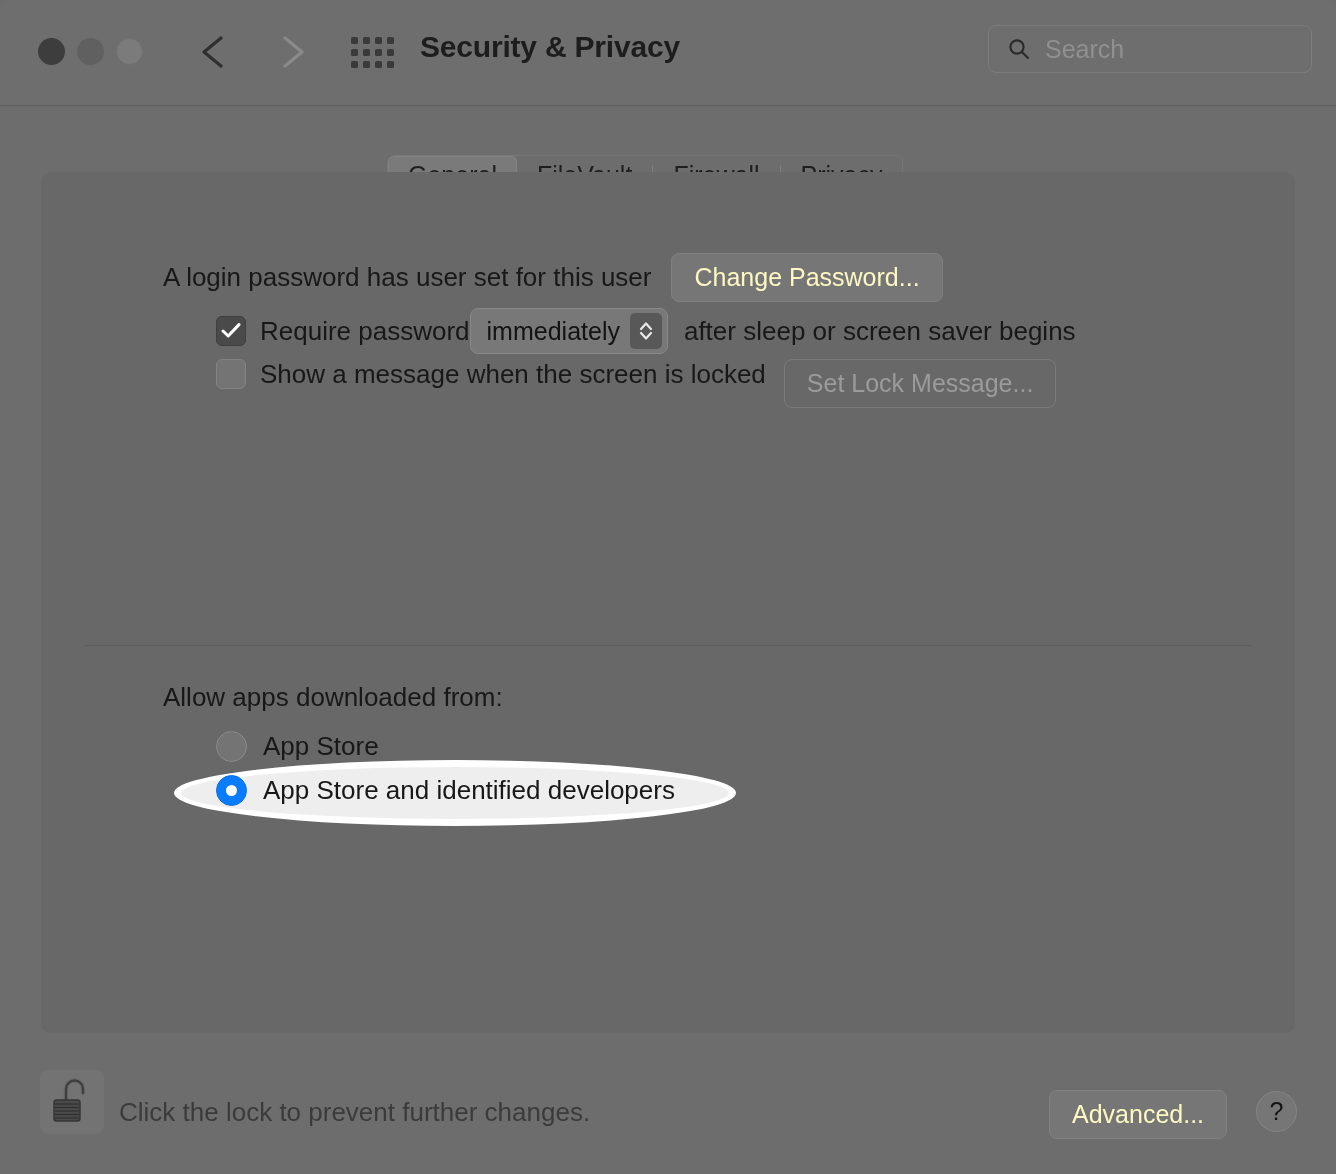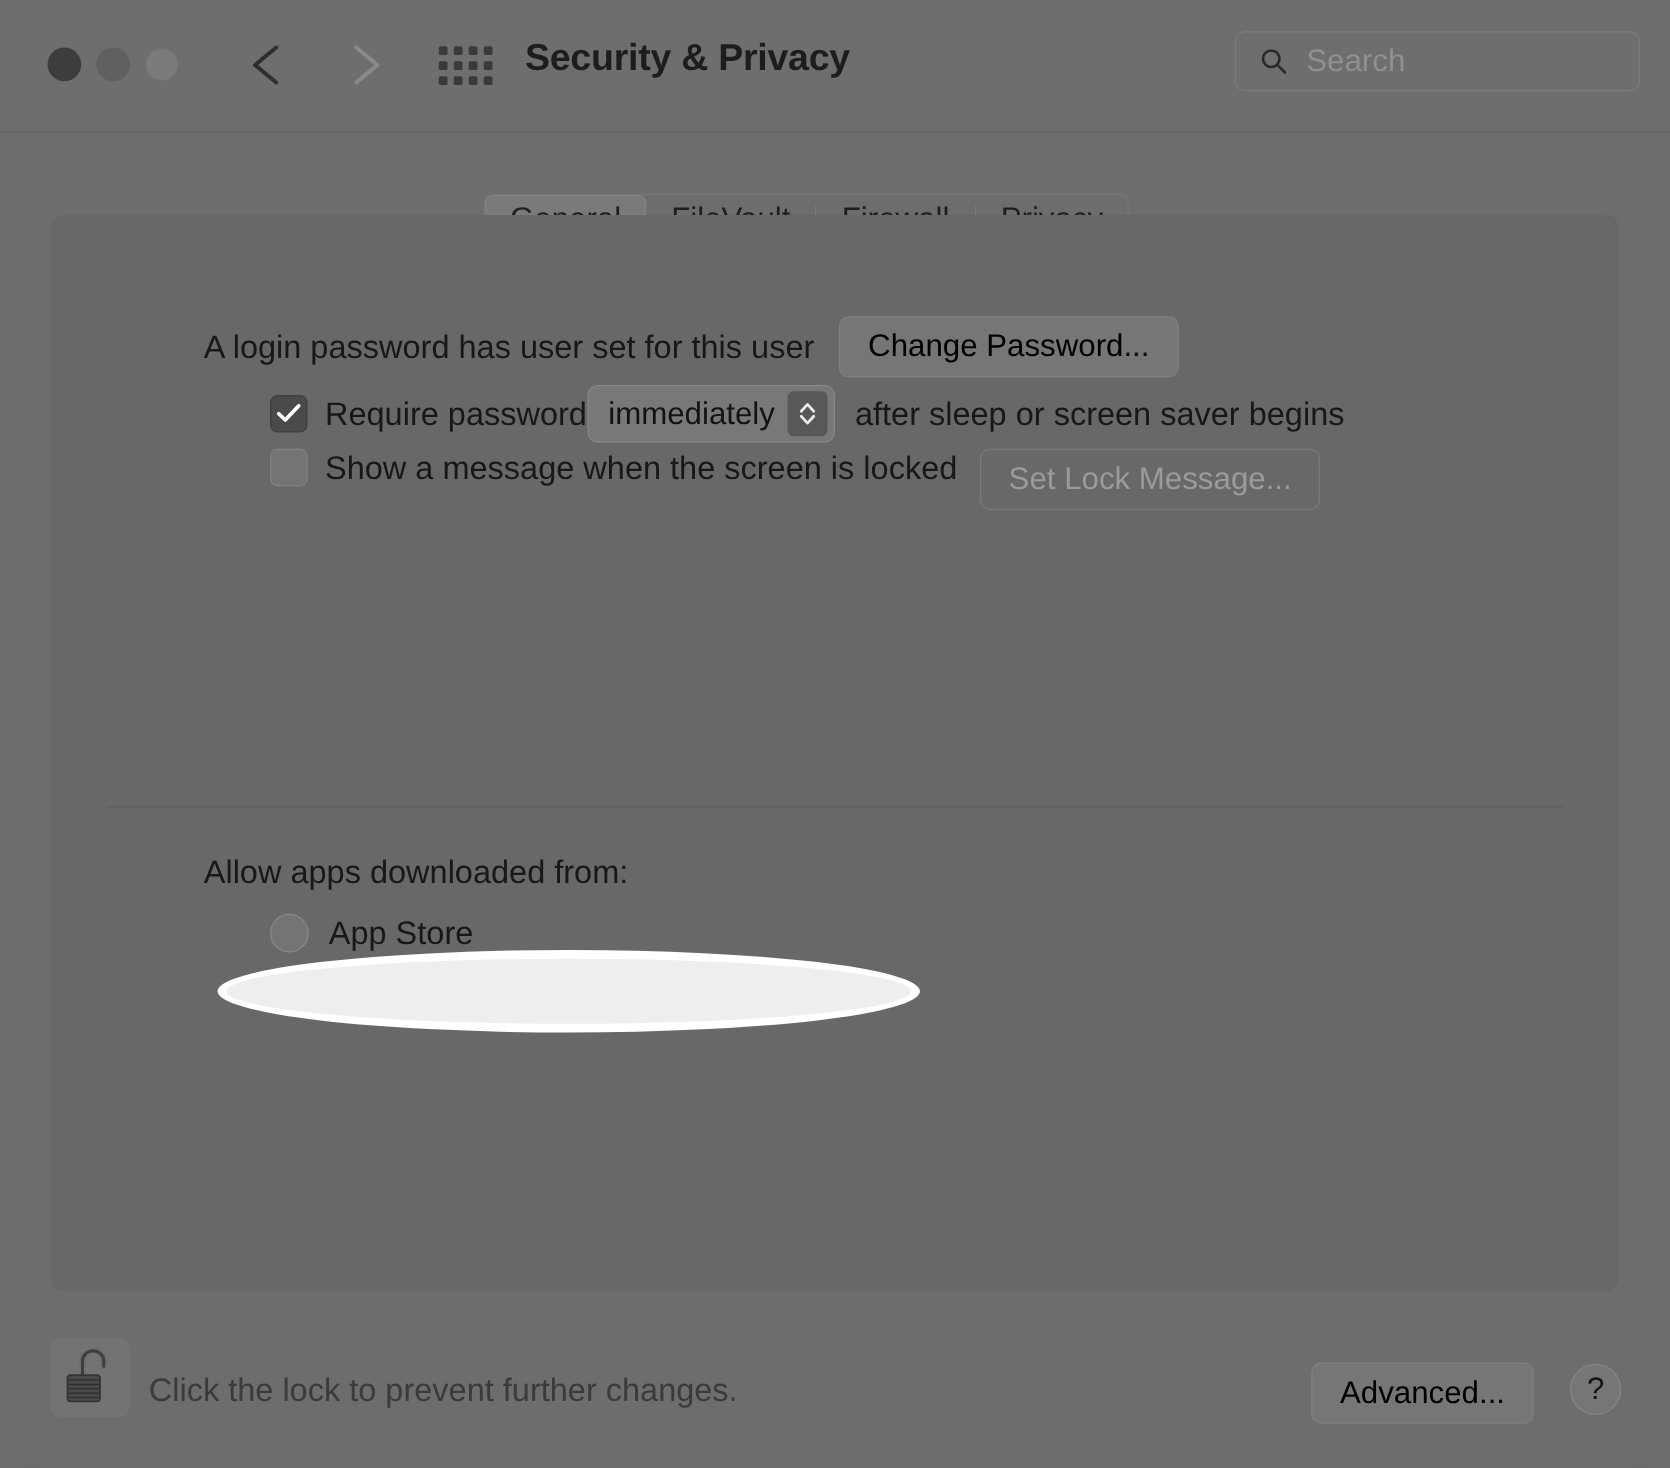--- a/index.html
+++ b/index.html
@@ -167,21 +167,21 @@
   .row-password {
     position: absolute;
     left: 163px; top: 253px;
     display: flex;
     align-items: center;
   }
 
   .btn {
     font-family: "Liberation Sans", sans-serif;
     font-size: 25px;
-    color: #000000;
+    color: #fef9c3;
     background: #767676;
     border: 1px solid #818181;
     border-radius: 8px;
     padding: 9px 22px;
     white-space: nowrap;
     box-sizing: border-box;
   }
   .btn.disabled {
     color: #9b9b9b;
     background: transparent;
@@ -452,20 +452,24 @@
 
     <div class="text allow-label">Allow apps downloaded from:</div>
 
     <div class="radio-row appstore">
       <span class="radio off"></span>
       <span class="text radio-label">App Store</span>
     </div>
 
     <div class="callout"></div>
 
+    <div class="radio-row identified">
+      <span class="radio on"></span>
+      <span class="text radio-label">App Store and identified developers</span>
+    </div>
 
     <div class="lockbtn">
       <span>
         <svg width="46" height="50" viewBox="0 0 46 50">
           <path d="M17 25 V14 a8.5 8.5 0 0 1 17 0 v4" fill="none" stroke="#6d6d6d" stroke-width="5" stroke-linecap="round"></path>
           <path d="M17 25 V14 a8.5 8.5 0 0 1 17 0 v4" fill="none" stroke="#3e3e3e" stroke-width="2.4" stroke-linecap="round"></path>
           <rect x="5" y="25" width="26" height="21" rx="2.5" fill="#4a4a4a" stroke="#343434" stroke-width="1.4"></rect>
           <line x1="6" y1="29" x2="30" y2="29" stroke="#2f2f2f" stroke-width="1.2"></line>
           <line x1="6" y1="32.5" x2="30" y2="32.5" stroke="#2f2f2f" stroke-width="1.2"></line>
           <line x1="6" y1="36" x2="30" y2="36" stroke="#2f2f2f" stroke-width="1.2"></line>

